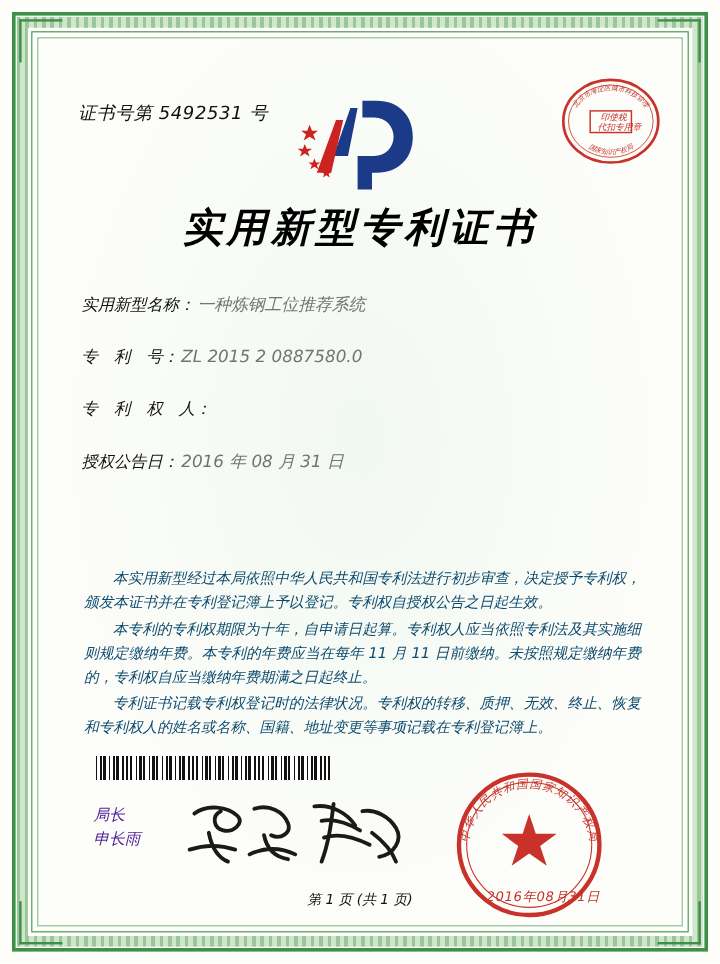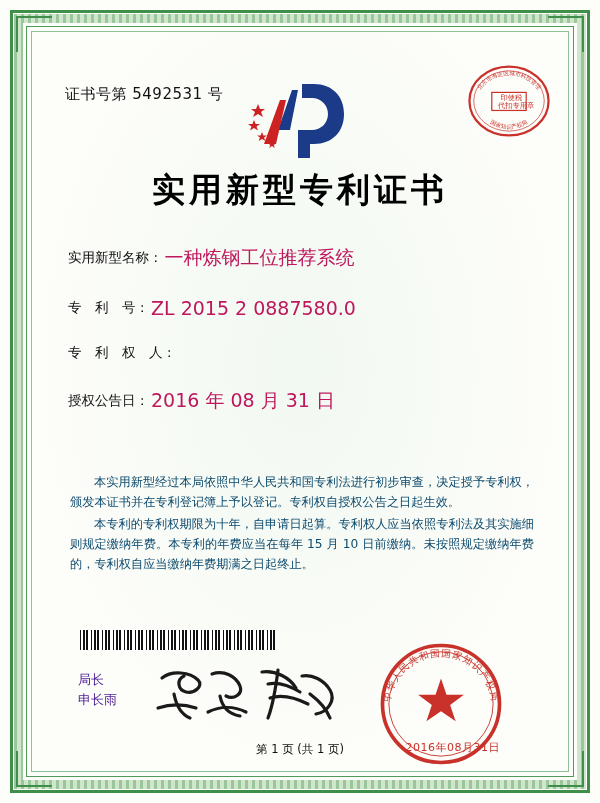--- a/index.html
+++ b/index.html
@@ -15,20 +15,21 @@
     overflow: hidden;
   }
 
   .certificate {
     position: relative;
     width: 600px;
     height: 803px;
     background: #fdfdfa;
     box-sizing: border-box;
     overflow: hidden;
+    font-style: italic;
   }
 
   
   .frame-outer {
     position: absolute;
     left: 10px;
     top: 10px;
     right: 10px;
     bottom: 10px;
     border: 3px solid #3f8f4a;
@@ -159,22 +160,22 @@
     margin-bottom: 25.5px;
   }
   .field-label {
     flex: 0 0 auto;
     color: #111;
     white-space: pre;
     font-size: 13.5px;
   }
   .field-value {
     flex: 1 1 auto;
-    color: #be185d;
-    font-size: 19px;
+    color: #737373;
+    font-size: 14px;
     padding-left: 2px;
   }
 
   .paragraphs {
     position: absolute;
     left: 30px;
     right: 26px;
     top: 432px;
     font-size: 12.2px;
     line-height: 20px;
@@ -317,21 +318,22 @@
         <span class="field-label">专　利　权　人：</span>
       </div>
       <div class="field-row">
         <span class="field-label">授权公告日：</span>
         <span class="field-value">2016 年 08 月 31 日</span>
       </div>
     </div>
 
     <div class="paragraphs">
       <p>本实用新型经过本局依照中华人民共和国专利法进行初步审查，决定授予专利权，颁发本证书并在专利登记簿上予以登记。专利权自授权公告之日起生效。</p>
-      <p>本专利的专利权期限为十年，自申请日起算。专利权人应当依照专利法及其实施细则规定缴纳年费。本专利的年费应当在每年 15 月 10 日前缴纳。未按照规定缴纳年费的，专利权自应当缴纳年费期满之日起终止。</p>
+      <p>本专利的专利权期限为十年，自申请日起算。专利权人应当依照专利法及其实施细则规定缴纳年费。本专利的年费应当在每年 11 月 11 日前缴纳。未按照规定缴纳年费的，专利权自应当缴纳年费期满之日起终止。</p>
+      <p>专利证书记载专利权登记时的法律状况。专利权的转移、质押、无效、终止、恢复和专利权人的姓名或名称、国籍、地址变更等事项记载在专利登记簿上。</p>
     </div>
 
     <div class="barcode"></div>
 
     <div class="signature-block">
       <div>局长</div>
       <div>申长雨</div>
     </div>
 
     <div class="handwriting">

